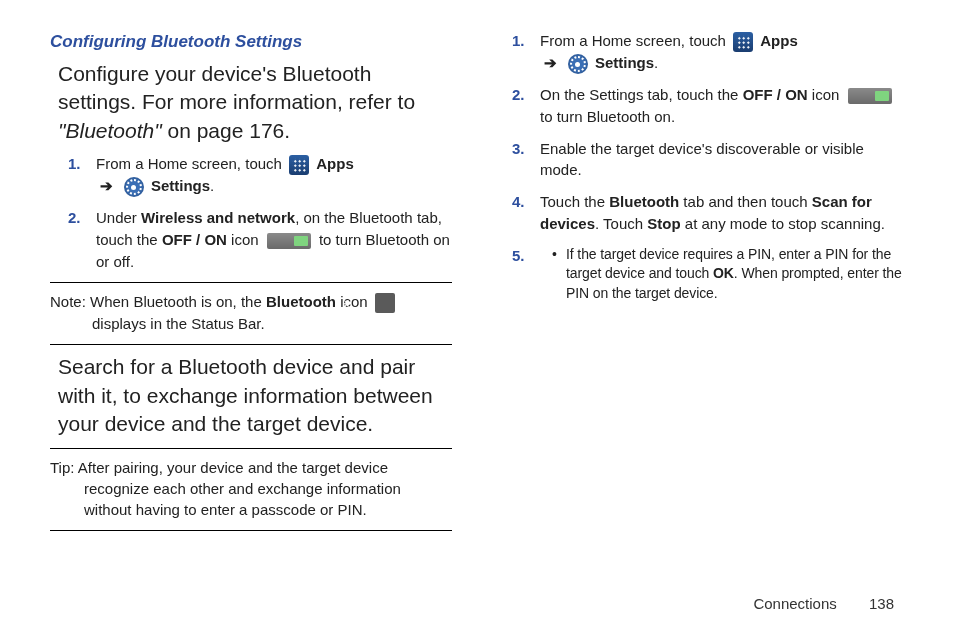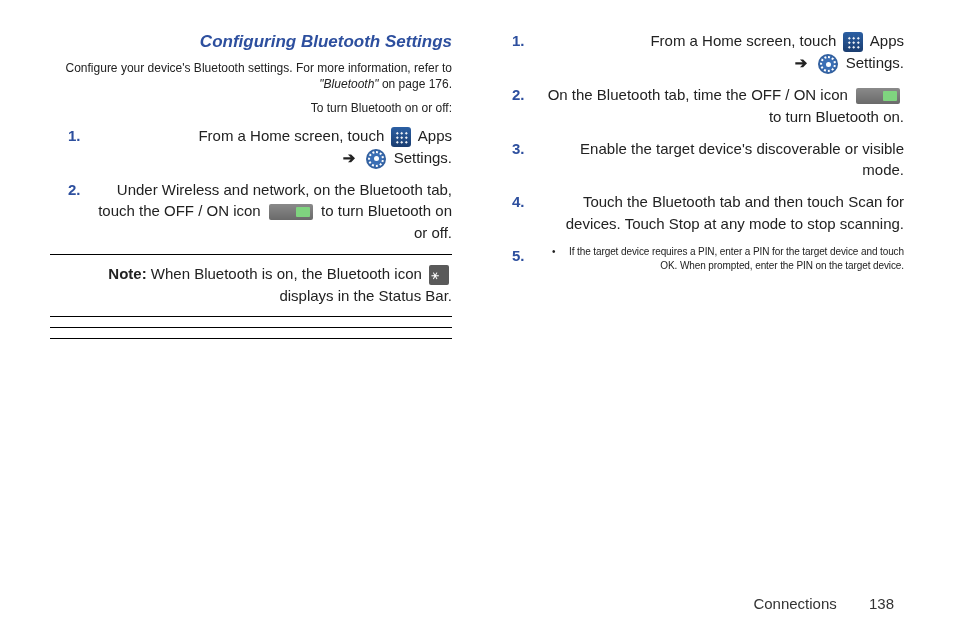--- a/index.html
+++ b/index.html
@@ -7,36 +7,35 @@
       width: 954px;
       height: 636px;
       font-family: Arial, Helvetica, sans-serif;
       color: #222;
       position: relative;
       padding: 30px 50px 20px 50px;
     }
     .columns {
       display: flex;
       gap: 50px;
-      text-align: right;
     }
     .col {
       flex: 1;
       min-width: 0;
     }
     .heading {
       color: #2d4f9e;
       font-style: italic;
       font-weight: bold;
       font-size: 17px;
       margin-bottom: 8px;
       margin-top: 2px;
     }
     .bodytext {
-      font-size: 12px;
+      font-size: 21px;
       line-height: 1.35;
       margin-bottom: 8px;
       padding-left: 8px;
     }
     .link-italic {
       font-style: italic;
     }
     ol.numlist {
       list-style: none;
       padding-left: 28px;
@@ -49,21 +48,21 @@
       padding-left: 18px;
     }
     ol.numlist > li .num {
       position: absolute;
       left: -10px;
       top: 0;
       color: #2d4f9e;
       font-weight: bold;
       font-size: 15px;
     }
-    .bold { font-weight: normal; margin-top: 17px; }
+    .bold { font-weight: bold; margin-top: 17px; }
     .icon-box {
       display: inline-flex;
       vertical-align: middle;
       align-items: center;
       justify-content: center;
       width: 20px;
       height: 20px;
       border-radius: 3px;
       background: linear-gradient(#2b5fa3, #1a3d70);
       margin: 0 3px;
@@ -150,40 +149,40 @@
       border-top: 1.5px solid #000;
       margin: 10px 0 8px 0;
     }
     .note-block {
       font-size: 15px;
       line-height: 1.4;
       padding-left: 0;
       margin: 4px 0;
     }
     .note-block .note-label {
-      font-weight: bold;
+      font-weight: normal;
     }
     .note-body {
       display: block;
       padding-left: 42px;
       text-indent: -42px;
     }
     .tip-body {
       display: block;
       padding-left: 34px;
       text-indent: -34px;
     }
     ul.sublist {
       list-style: none;
       padding-left: 12px;
       margin-top: 6px;
     }
     ul.sublist > li {
       position: relative;
-      font-size: 10px;
+      font-size: 14px;
       line-height: 1.4;
       margin-bottom: 10px;
       padding-left: 14px;
     }
     ul.sublist > li::before {
       content: "•";
       position: absolute;
       left: 0;
       top: 0;
     }
@@ -201,21 +200,20 @@
 <body>
 
 <div class="columns">
 
   <div class="col">
     <div class="heading">Configuring Bluetooth Settings</div>
     <div class="bodytext">
       <span>Configure your device's Bluetooth settings. For more information, refer to </span><span class="link-italic">"Bluetooth"</span><span>  on page 176.</span>
     </div>
 
-    <div class="bodytext">To turn Bluetooth on or off:</div>
 
     <ol class="numlist">
       <li>
         <span class="num">1.</span>
         <span>From a Home screen, touch </span>
         <span class="icon-box apps-grid"></span>
         <span class="bold">Apps</span><br>
         <span class="arrow">➔</span>
         <span class="settings-gear"></span>
         <span class="bold">Settings</span><span>.</span>
@@ -227,39 +225,45 @@
     </ol>
 
     <hr class="hr">
     <div class="note-block">
       <span class="note-body">
         <span class="note-label">Note:</span><span> When Bluetooth is on, the </span><span class="bold">Bluetooth</span><span> icon </span><span class="bt-icon">⚹</span><span> displays in the Status Bar.</span>
       </span>
     </div>
     <hr class="hr">
 
-
-    <hr class="hr">
+    <div class="bodytext">Search for a Bluetooth device and pair with it, to exchange information between your device and the target device.</div>
+
+    <hr class="hr">
+    <div class="note-block">
+      <span class="tip-body">
+        <span class="note-label">Tip:</span><span> After pairing, your device and the target device recognize each other and exchange information without having to enter a passcode or PIN.</span>
+      </span>
+    </div>
     <hr class="hr">
   </div>
 
   <div class="col">
     <ol class="numlist" style="padding-left:20px">
       <li>
         <span class="num">1.</span>
         <span>From a Home screen, touch </span>
         <span class="icon-box apps-grid"></span>
         <span class="bold">Apps</span><br>
         <span class="arrow">➔</span>
         <span class="settings-gear"></span>
         <span class="bold">Settings</span><span>.</span>
       </li>
       <li>
         <span class="num">2.</span>
-        <span>On the Bluetooth tab, time the </span><span class="bold">OFF / ON</span><span> icon </span><span class="toggle-icon"></span><span> to turn Bluetooth on.</span>
+        <span>On the Settings tab, touch the </span><span class="bold">OFF / ON</span><span> icon </span><span class="toggle-icon"></span><span> to turn Bluetooth on.</span>
       </li>
       <li>
         <span class="num">3.</span>
         <span>Enable the target device's discoverable or visible mode.</span>
       </li>
       <li>
         <span class="num">4.</span>
         <span>Touch the </span><span class="bold">Bluetooth</span><span> tab and then touch </span><span class="bold">Scan for devices</span><span>. Touch </span><span class="bold">Stop</span><span> at any mode to stop scanning.</span>
       </li>
       <li>

